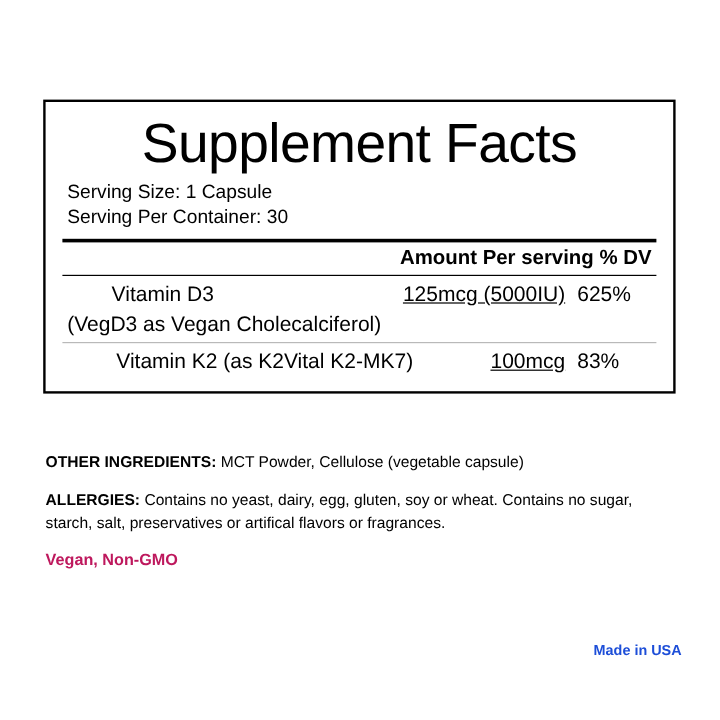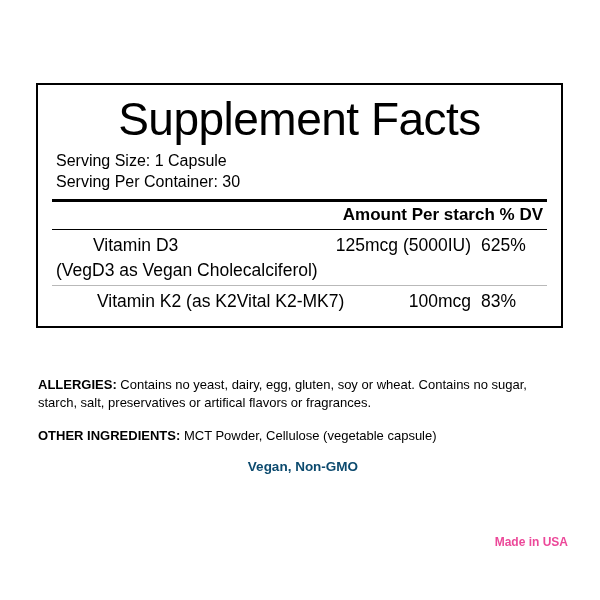--- a/index.html
+++ b/index.html
@@ -79,21 +79,21 @@
     width: 100%;
     border-collapse: collapse;
     font-size: 17.5px;
   }
   .nutrient-table td {
     padding: 5px 0 4px 0;
     vertical-align: top;
     white-space: nowrap;
   }
   .col-name  { text-align: center; padding-left: 4px !important; }
-  .col-amt   { text-align: right; padding-right: 10px !important; }
+  .col-amt   { text-align: right; padding-right: 10px !important; text-decoration: underline; }
   .col-dv    { text-align: left; width: 62px; padding-right: 4px !important; }
   .sub-name  { text-align: left; padding-left: 4px !important; padding-top: 0 !important; }
 
   
   .footnotes {
     position: absolute;
     left: 38px;
     top: 372px;
     width: 530px;
   }
@@ -101,48 +101,47 @@
     font-size: 13px;
     line-height: 1.42;
     margin-bottom: 14px;
   }
   .foot-label {
     font-weight: bold;
   }
   .vegan-line {
     font-size: 13.5px;
     font-weight: bold;
-    color: #0c4a6e;
+    color: #be185d;
     margin-top: 4px;
-    text-align: center;
   }
   .made-in {
     position: absolute;
     right: 32px;
     top: 531px;
     font-size: 12px;
     font-weight: bold;
-    color: #ec4899;
+    color: #1d4ed8;
   }
 </style>
 </head>
 <body>
 
 <div class="page">
 
   <div class="panel">
 
     <div class="panel-title">Supplement Facts</div>
 
     <div class="serving-line">Serving Size: 1 Capsule</div>
     <div class="serving-line">Serving Per Container: 30</div>
 
     <div class="rule-thick"></div>
 
-    <div class="amount-row">Amount Per starch  % DV</div>
+    <div class="amount-row">Amount Per serving  % DV</div>
 
     <div class="rule-thin"></div>
 
     <table class="nutrient-table">
       <tbody>
         <tr>
           <td class="col-name">Vitamin D3</td>
           <td class="col-amt">125mcg (5000IU)</td>
           <td class="col-dv">625%</td>
         </tr>
@@ -162,25 +161,25 @@
           <td class="col-dv">83%</td>
         </tr>
       </tbody>
     </table>
 
   </div>
 
   <div class="footnotes">
 
     <div class="foot-block">
-      <span class="foot-label">ALLERGIES:</span><span> Contains no yeast, dairy, egg, gluten, soy or wheat. Contains no sugar, starch, salt, preservatives or artifical flavors or fragrances.</span>
+      <span class="foot-label">OTHER INGREDIENTS:</span><span> MCT Powder, Cellulose (vegetable capsule)</span>
     </div>
 
     <div class="foot-block">
-      <span class="foot-label">OTHER INGREDIENTS:</span><span> MCT Powder, Cellulose (vegetable capsule)</span>
+      <span class="foot-label">ALLERGIES:</span><span> Contains no yeast, dairy, egg, gluten, soy or wheat. Contains no sugar, starch, salt, preservatives or artifical flavors or fragrances.</span>
     </div>
 
     <div class="vegan-line">Vegan, Non-GMO</div>
 
   </div>
 
   <div class="made-in">Made in USA</div>
 
 </div>
 

